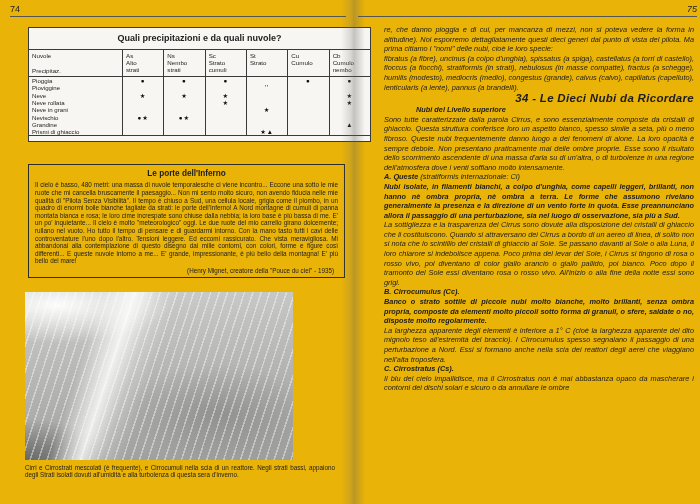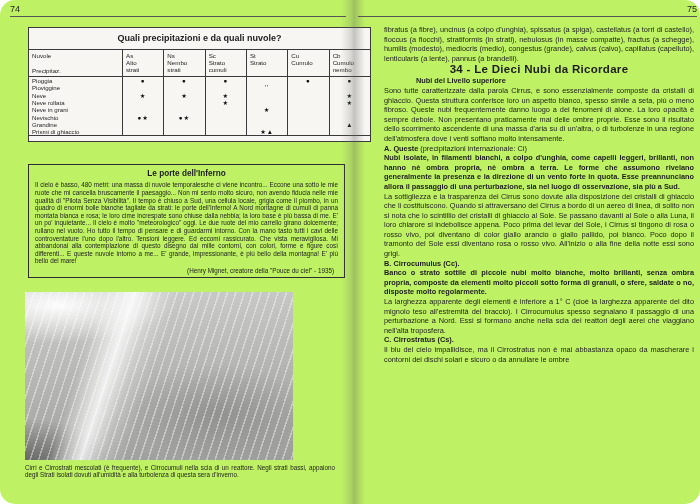--- a/index.html
+++ b/index.html
@@ -1,25 +1,25 @@
 <!DOCTYPE html>
 <html><head>
 <meta charset="utf-8">
 <style>
   html,body{margin:0;padding:0;}
-  #stage{position:relative;width:700px;height:504px;background:#bef264;overflow:hidden;
-         font-family:"Liberation Sans", sans-serif;color:#1d1d1d;border-radius:15px;}
+  #stage{position:relative;width:700px;height:504px;background:#eab308;overflow:hidden;
+         font-family:"Liberation Sans", sans-serif;color:#1d1d1d;}
 
   
   .pageno{font-size:9px;color:#222;}
   .rule{border-top:1px solid #555;margin-top:2px;height:0;}
 
   
   #left-page{position:absolute;left:10px;top:4px;width:336px;}
-  #right-page{position:absolute;left:358px;top:4px;width:339px;}
+  #right-page{position:absolute;left:358px;top:4px;width:339px;font-style:italic;}
   #right-page .pageno{text-align:right;}
 
   
   .tbl{margin:10px 0 0 18px;width:343px;border:1.2px solid #3a3a3a;background:#f7f6f3;box-sizing:border-box;}
   .t-title{height:21px;line-height:21px;text-align:center;font-weight:bold;font-size:9px;border-bottom:1px solid #3a3a3a;}
   .t-head,.t-body{display:grid;grid-template-columns:93px repeat(6,1fr);}
   .t-head{border-bottom:1px solid #3a3a3a;}
   .hcell{font-size:6.2px;line-height:7px;padding:2px 2px 2px 3px;border-left:1px solid #3a3a3a;min-height:26px;box-sizing:border-box;}
   .hcell:first-child{border-left:none;position:relative;}
   .cname{white-space:pre-line;}
@@ -44,21 +44,21 @@
       repeating-linear-gradient(108deg, rgba(255,255,255,.4) 0 1.5px, rgba(255,255,255,0) 1.5px 8px),
       radial-gradient(ellipse 45% 35% at 0% 100%, rgba(55,55,55,.55), rgba(55,55,55,0) 70%),
       radial-gradient(ellipse 50% 42% at 72% 72%, rgba(110,110,110,.4), rgba(110,110,110,0) 70%),
       linear-gradient(175deg, #cdcdcb 0%, #b9b9b7 40%, #a8a8a6 75%, #9d9d9b 100%);
   }
   .caption{margin:4px 0 0 15px;width:310px;font-size:6.3px;line-height:7.2px;text-align:justify;}
 
   
   .col{margin-left:26px;width:310px;font-size:7.35px;line-height:9.6px;text-align:justify;margin-top:8px;}
   .col p{margin:0;}
-  .chap{font-weight:bold;font-size:11.5px;line-height:13px;margin:20px 0 14px;letter-spacing:.3px;text-align:center;}
+  .chap{font-weight:bold;font-size:11.5px;line-height:13px;margin:20px 0 14px;letter-spacing:.3px;text-align:right;}
   .bold{font-weight:bold;}
   .sub{font-weight:bold;margin:0;padding-left:32px;}
 </style>
 </head>
 <body>
 
 <div id="stage">
 
   <div id="left-page">
     <div class="pageno">74</div>
@@ -177,28 +177,29 @@
 
     <div class="photo"></div>
     <div class="caption">Cirri e Cirrostrati mescolati (è frequente), e Cirrocumuli nella scia di un reattore. Negli strati bassi, appaiono degli Strati isolati dovuti all'umidità e alla turbolenza di questa sera d'inverno.</div>
   </div>
 
   <div id="right-page">
     <div class="pageno">75</div>
     <div class="rule"></div>
 
     <div class="col">
+      <p>re, che danno pioggia e di cui, per mancanza di mezzi, non si poteva vedere la forma in altitudine). Noi esporremo dettagliatamente questi dieci generi dal punto di vista del pilota. Ma prima citiamo i "nomi" delle nubi, cioè le loro specie:</p>
       <p>fibratus (a fibre), uncinus (a colpo d'unghia), spissatus (a spiga), castellatus (a torri di castello), floccus (a fiocchi), stratiformis (in strati), nebulosus (in masse compatte), fractus (a schegge), humilis (modesto), mediocris (medio), congestus (grande), calvus (calvo), capillatus (capelluto), lenticularis (a lente), pannus (a brandelli).</p>
 
       <p class="chap">34 - Le Dieci Nubi da Ricordare</p>
 
       <p class="sub">Nubi del Livello superiore</p>
       <p>Sono tutte caratterizzate dalla parola Cirrus, e sono essenzialmente composte da cristalli di ghiaccio. Questa struttura conferisce loro un aspetto bianco, spesso simile a seta, più o meno fibroso. Queste nubi frequentemente danno luogo a dei fenomeni di alone. La loro opacità è sempre debole. Non presentano praticamente mai delle ombre proprie. Esse sono il risultato dello scorrimento ascendente di una massa d'aria su di un'altra, o di turbolenze in una regione dell'atmosfera dove i venti soffiano molto intensamente.</p>
 
-      <p><b class="bold">A. Queste</b><span> (precipitazioni internazionale: Ci)</span></p>
+      <p><b class="bold">A. Queste</b><span> (stratiformis internazionale: Ci)</span></p>
       <p class="bold">Nubi isolate, in filamenti bianchi, a colpo d'unghia, come capelli leggeri, brillanti, non hanno nè ombra propria, nè ombra a terra. Le forme che assumono rivelano generalmente la presenza e la direzione di un vento forte in quota. Esse preannunciano allora il passaggio di una perturbazione, sia nel luogo di osservazione, sia più a Sud.</p>
       <p>La sottigliezza e la trasparenza dei Cirrus sono dovute alla disposizione dei cristalli di ghiaccio che li costituiscono. Quando si attraversano dei Cirrus a bordo di un aereo di linea, di solito non si nota che lo scintillio dei cristalli di ghiaccio al Sole. Se passano davanti al Sole o alla Luna, il loro chiarore si indebolisce appena. Poco prima del levar del Sole, i Cirrus si tingono di rosa o rosso vivo, poi diventano di color giallo arancio o giallo pallido, poi bianco. Poco dopo il tramonto del Sole essi diventano rosa o rosso vivo. All'inizio o alla fine della notte essi sono grigi.</p>
 
       <p><b class="bold">B. Cirrocumulus (Cc).</b><span></span></p>
       <p class="bold">Banco o strato sottile di piccole nubi molto bianche, molto brillanti, senza ombra propria, composte da elementi molto piccoli sotto forma di granuli, o sfere, saldate o no, disposte molto regolarmente.</p>
       <p>La larghezza apparente degli elementi è inferiore a 1° C (cioè la larghezza apparente del dito mignolo teso all'estremità del braccio). I Cirrocumulus spesso segnalano il passaggio di una perturbazione a Nord. Essi si formano anche nella scia dei reattori degli aerei che viaggiano nell'alta troposfera.</p>
 
       <p><b class="bold">C. Cirrostratus (Cs).</b><span></span></p>
       <p>Il blu del cielo impallidisce, ma il Cirrostratus non è mai abbastanza opaco da mascherare i contorni dei dischi solari e sicuro o da annullare le ombre</p>
     </div>

